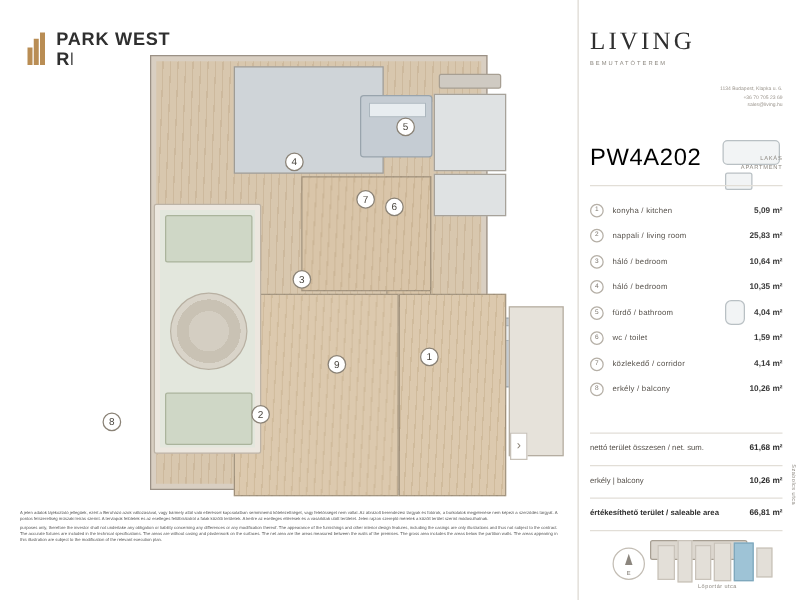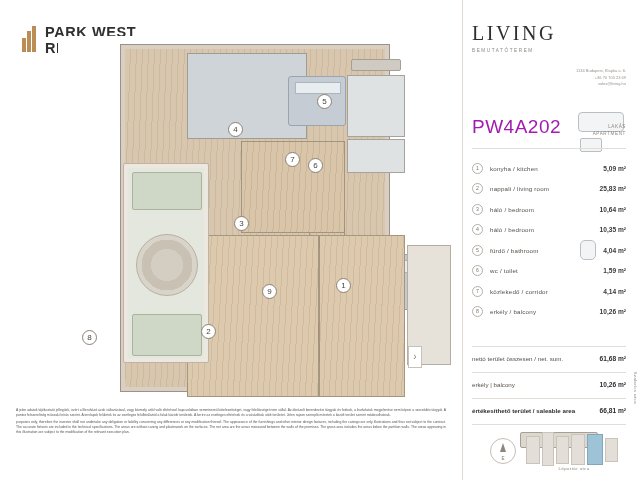--- a/index.html
+++ b/index.html
@@ -184,21 +184,21 @@
   }
   .contact {
     position: absolute; left: 0; right: 14px; top: 68px; text-align: right;
     font-size: 4px; line-height: 1.65; color: #9a948c;
   }
   .idblock {
     position: absolute; left: 0; right: 14px; top: 116px;
     display: flex; align-items: flex-end; justify-content: flex-end; gap: 10px;
   }
   .idblock .code {
-    font-size: 19px; letter-spacing: 0.5px; color: #a21caf; font-weight: 300;
+    font-size: 19px; letter-spacing: 0.5px; color: #000000; font-weight: 300;
     font-family: "Liberation Sans", sans-serif;
     margin-right: auto; margin-left: 0;
   }
   .idblock .tags { text-align: right; font-size: 4.6px; line-height: 1.5; color: #8d8880; letter-spacing: 0.6px;}
   .rule {
     position: absolute; left: 0; right: 14px; height: 1px; background: #e2ded7;
   }
   .r1 { top: 148px; }
   .r2 { top: 346px; }
   .r3 { top: 372px; }

